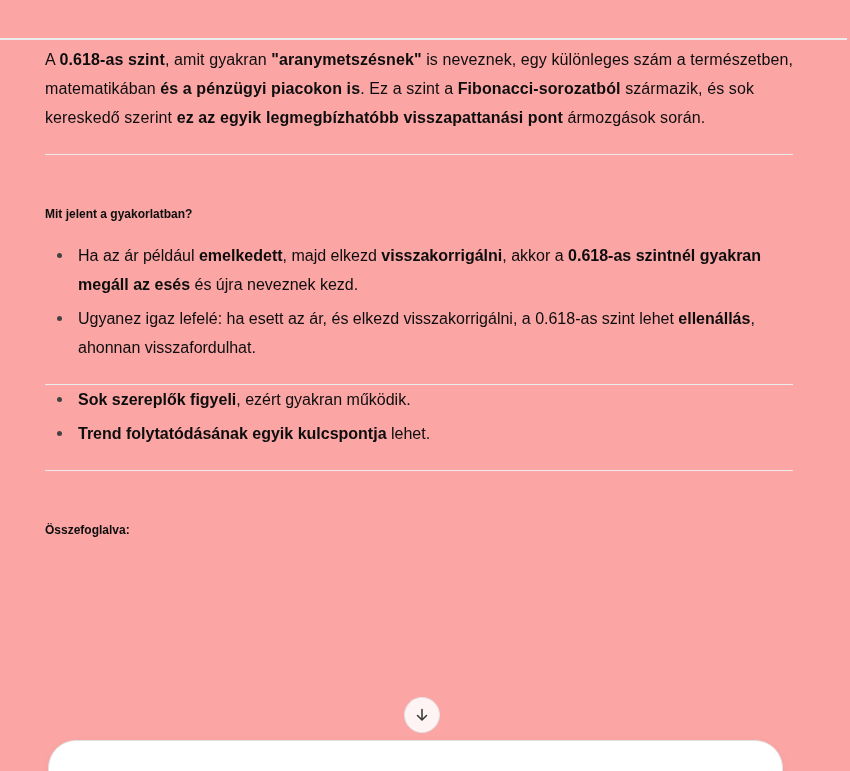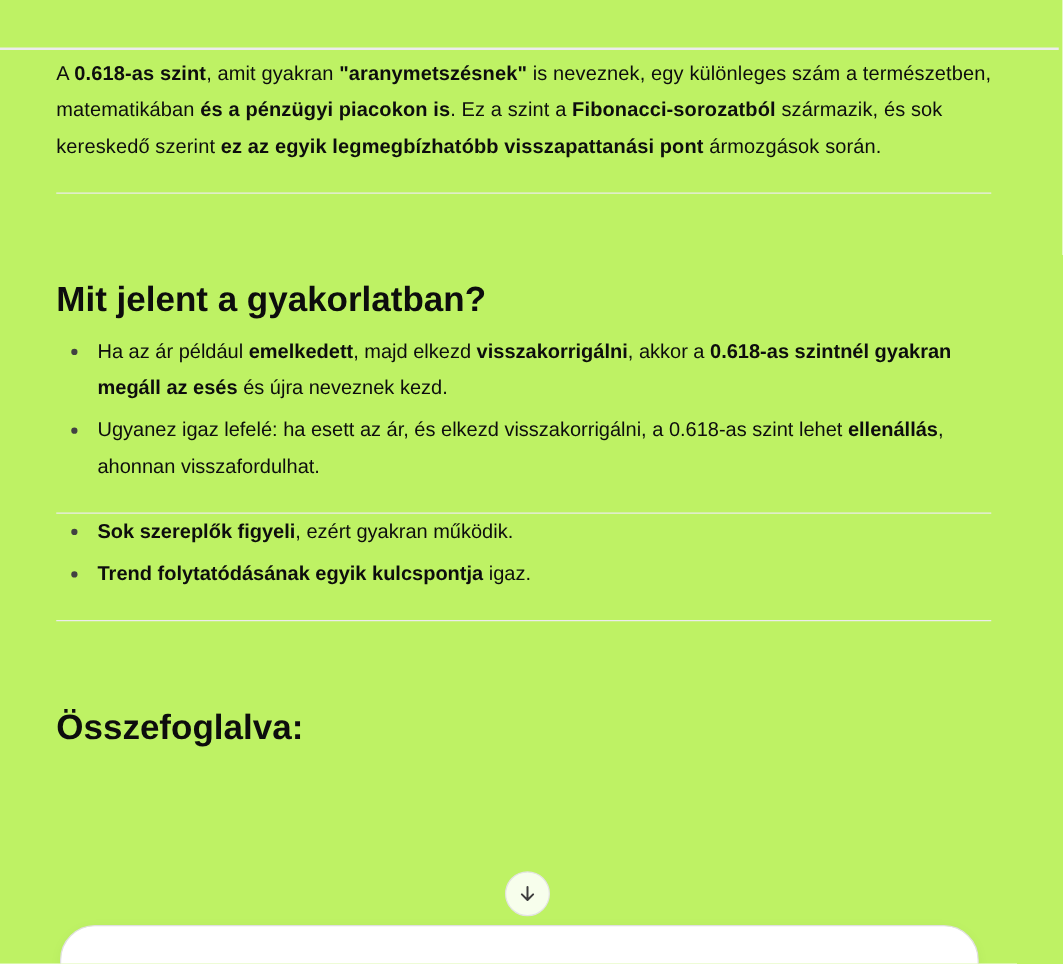--- a/index.html
+++ b/index.html
@@ -1,21 +1,21 @@
 <!DOCTYPE html>
 <html lang="hu"><head>
 <meta charset="utf-8">
 <style>
   * { box-sizing: border-box; }
   html, body { margin: 0; padding: 0; background: #ffffff; }
   .canvas {
     position: relative;
     width: 850px;
     height: 771px;
-    background: #bef264;
+    background: #fca5a5;
     overflow: hidden;
     font-family: "Liberation Sans", "DejaVu Sans", sans-serif;
     color: #0d0d0d;
   }
   .top-line {
     position: absolute;
     left: 0; right: 3px; top: 38px;
     height: 2px;
     background: #ececec;
   }
@@ -31,24 +31,24 @@
     line-height: 29px;
     letter-spacing: 0.1px;
   }
   .para b, li b { font-weight: 700; }
   hr.divider {
     border: none;
     border-top: 1px solid #ececec;
     margin: 22px 0 0 0;
   }
   h3.section-heading {
-    font-size: 28px;
+    font-size: 12px;
     line-height: 26px;
     font-weight: 700;
-    margin: 72px 0 14px 0;
+    margin: 46px 0 14px 0;
     color: #0d0d0d;
   }
   ul.bullet-list {
     list-style: none;
     margin: 0;
     padding: 0;
   }
   ul.bullet-list li {
     position: relative;
     padding-left: 33px;
@@ -111,21 +111,21 @@
     <h3 class="section-heading">Mit jelent a gyakorlatban?</h3>
     <ul class="bullet-list">
       <li><span>Ha az ár például </span><b>emelkedett</b><span>, majd elkezd </span><b>visszakorrigálni</b><span>, akkor a </span><b>0.618-as szintnél gyakran megáll az esés</b><span> és újra neveznek kezd.</span></li>
       <li><span>Ugyanez igaz lefelé: ha esett az ár, és elkezd visszakorrigálni, a 0.618-as szint lehet </span><b>ellenállás</b><span>, ahonnan visszafordulhat.</span></li>
     </ul>
 
     <hr class="divider">
 
     <ul class="bullet-list">
       <li><b>Sok szereplők figyeli</b><span>, ezért gyakran működik.</span></li>
-      <li><b>Trend folytatódásának egyik kulcspontja</b><span> igaz.</span></li>
+      <li><b>Trend folytatódásának egyik kulcspontja</b><span> lehet.</span></li>
     </ul>
 
     <hr class="divider">
 
     <h3 class="section-heading">Összefoglalva:</h3>
 
   </div>
 
   <button class="scroll-down-button">
     <span>

